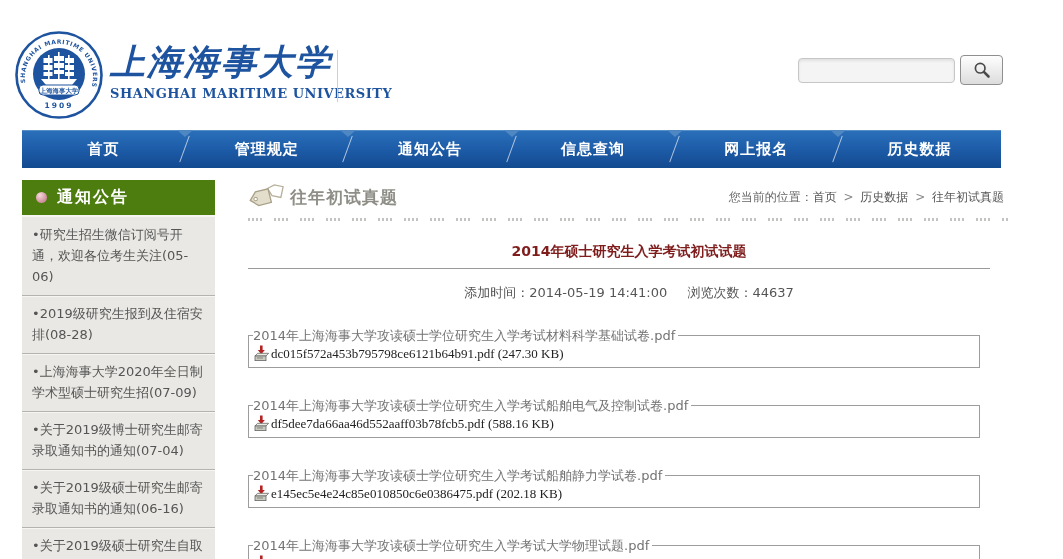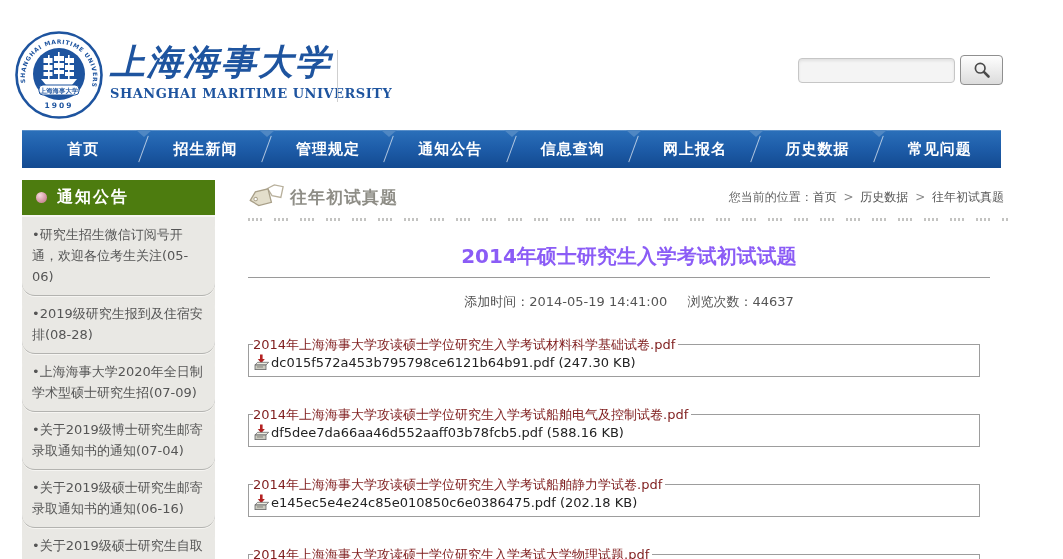--- a/index.html
+++ b/index.html
@@ -41,48 +41,48 @@
                         border-top:7px solid #4f87c3; }
 
   
   .sidebar { position:absolute; left:22px; top:180px; width:193px; }
   .side-head { height:35px; background:#4d7c0f; display:flex; align-items:center; padding-left:14px; }
   .side-dot { width:11px; height:11px; border-radius:50%;
               background:radial-gradient(circle at 35% 30%, #f6d9dd, #d397a2 60%, #b97682); }
   .side-title { color:#fff; font-size:16px; font-weight:bold; letter-spacing:2px; margin-left:10px; }
   .side-list { list-style:none; background:#e9e8e4; border-top:2px solid #f6f5f2; padding-bottom:10px; }
   .side-list li { padding:7px 10px 8px 10px; border-bottom:1px solid #b3b3b0;
-                  box-shadow:0 1px 0 #f6f5f2; cursor:pointer;border-radius:13px; }
+                  box-shadow:0 1px 0 #f6f5f2; cursor:pointer; }
   .side-list li a { font-size:13px; color:#555; line-height:20px; text-decoration:none; }
 
   
   .main { position:absolute; left:248px; top:184px; width:762px; }
   .main-head { display:flex; align-items:center; height:26px; }
   .tags-icon { width:36px; height:26px; flex:0 0 auto; }
   .sec-title { font-size:17px; font-weight:bold; color:#8e8d86; letter-spacing:1px; margin-left:6px; }
   .crumbs { margin-left:auto; font-size:12px; color:#666; white-space:nowrap; }
   .crumbs a { color:#555; text-decoration:none; }
   .crumb-sep { color:#888; padding:0 3px; }
   .dash-line { margin-top:8px; height:3px;
                background:repeating-linear-gradient(90deg,
                  #c3c3c1 0 2px, transparent 2px 4px,
                  #c3c3c1 4px 6px, transparent 6px 8px,
                  #c3c3c1 8px 10px, transparent 10px 12px,
                  #c3c3c1 12px 14px, transparent 14px 26px); }
-  .art-title { margin-top:22px; text-align:center; font-size:20px; font-weight:bold; color:#8b5cf6; }
+  .art-title { margin-top:22px; text-align:center; font-size:14px; font-weight:bold; color:#7f1d1d; }
   .title-rule { margin-top:7px; width:742px; height:1px; background:#9a9a9a; border:0; }
   .art-meta { margin-top:15px; text-align:center; font-size:13px; color:#555; }
   .art-meta .meta-part { margin:0 8px; }
   .attach-list { margin-top:26px; width:732px; }
   .attach { margin-bottom:30px; }
   fieldset { border:1px solid #9d9d9d; padding:1px 6px 5px 4px; }
-  legend { font-size:13px; color:#7f1d1d; padding:0 3px 0 0; margin-left:0; line-height:15px; }
+  legend { font-size:13px; color:#737373; padding:0 3px 0 0; margin-left:0; line-height:15px; }
   .file-row { display:flex; align-items:center; margin-top:1px; }
   .dl-icon { width:17px; height:17px; flex:0 0 auto; margin-right:1px; }
-  .file-link { font-size:13px; color:#222; text-decoration:none; cursor:pointer; }
+  .file-link { font-size:13px; color:#222; text-decoration:none; cursor:pointer;font-family:Liberation Serif, serif; }
 </style>
 </head>
 <body>
 
 <div class="page">
 
   <div class="header">
     <svg class="logo" viewBox="0 0 90 90">
       <circle cx="45" cy="45" r="42.5" fill="#fff" stroke="#1e549f" stroke-width="2.6"></circle>
       <defs>
@@ -127,23 +127,20 @@
     </button>
   </div>
 
   <div class="nav">
     <ul>
 
         <li>
           <a href="#">首页</a>
         </li>
 
-        <li>
-          <a href="#">招生新闻</a>
-        </li>
 
         <li>
           <a href="#">管理规定</a>
         </li>
 
         <li>
           <a href="#">通知公告</a>
         </li>
 
         <li>
@@ -151,23 +148,20 @@
         </li>
 
         <li>
           <a href="#">网上报名</a>
         </li>
 
         <li>
           <a href="#">历史数据</a>
         </li>
 
-        <li>
-          <a href="#">常见问题</a>
-        </li>
 
       </ul>
   </div>
 
   <div class="sidebar">
     <div class="side-head">
       <span class="side-dot"></span>
       <span class="side-title">通知公告</span>
     </div>
     <ul class="side-list">

